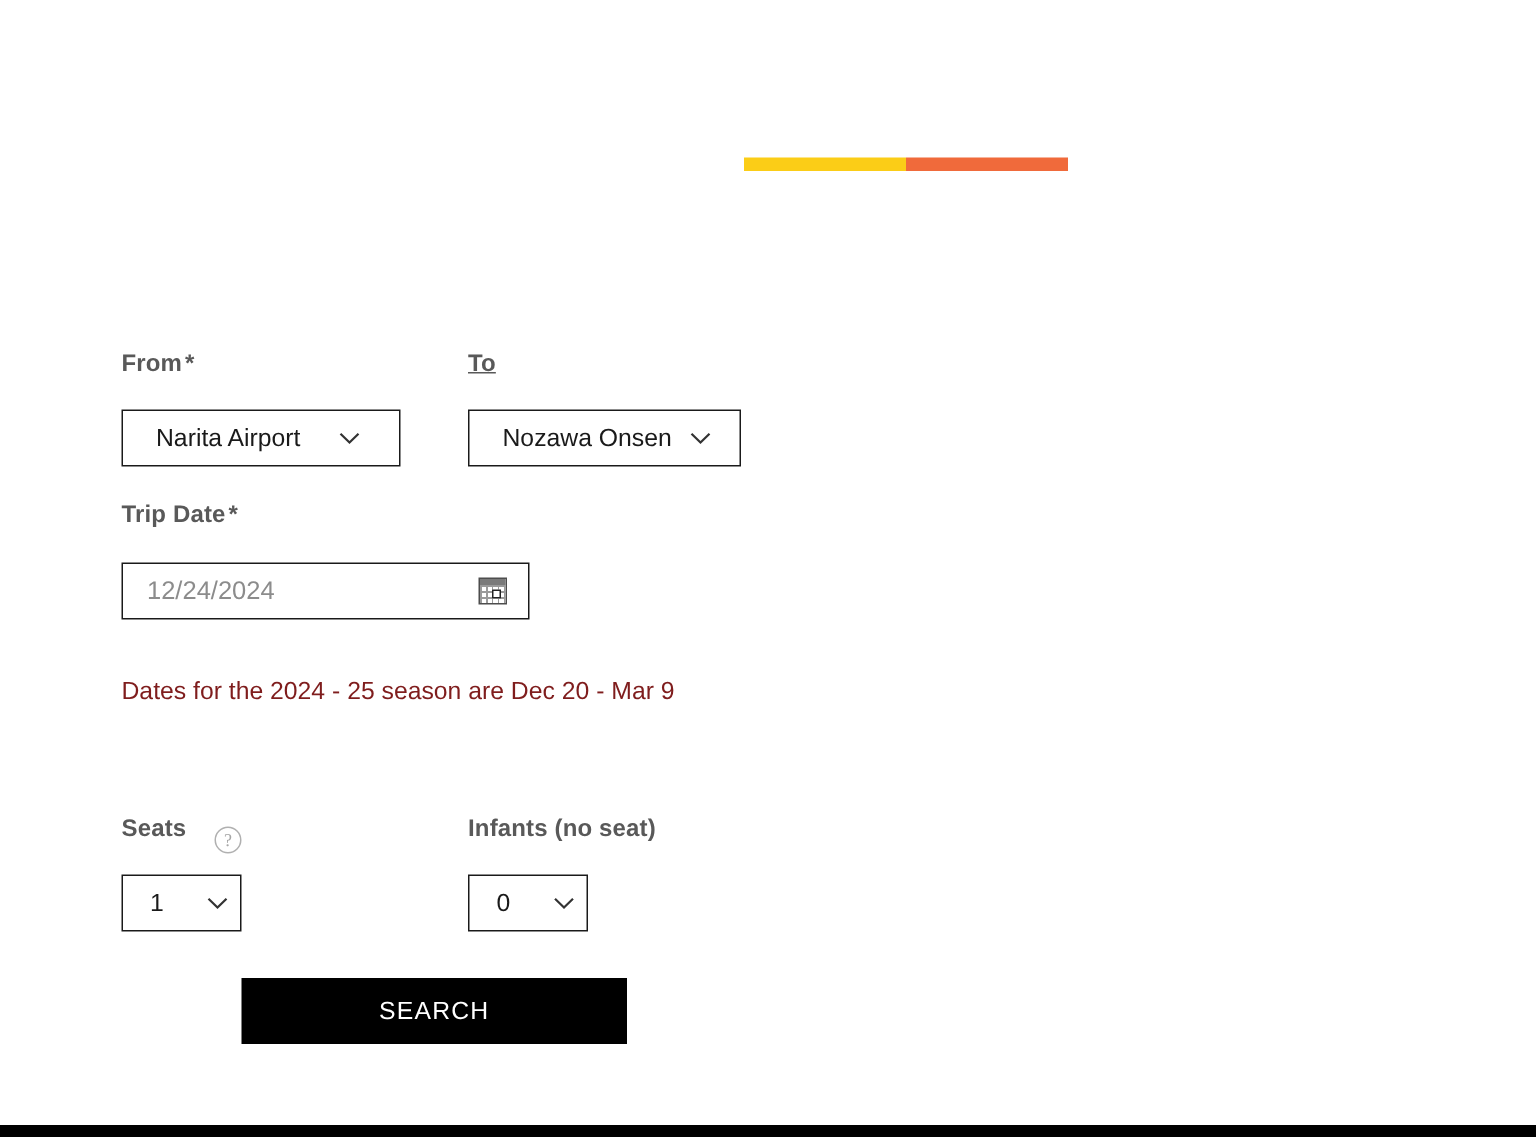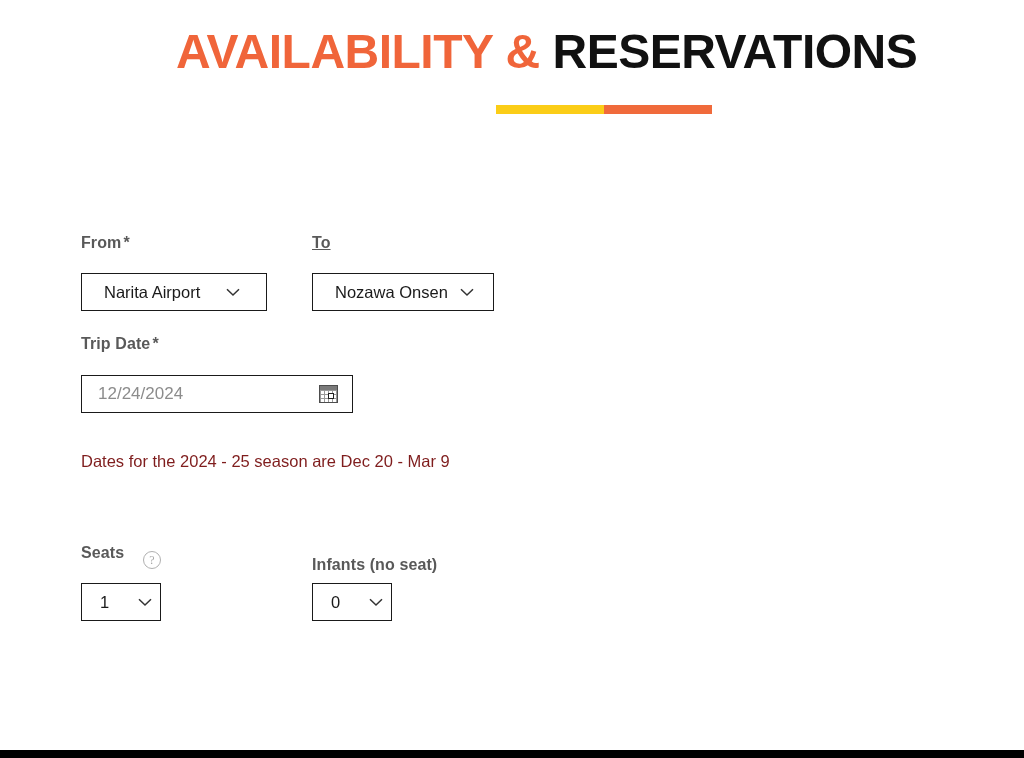--- a/index.html
+++ b/index.html
@@ -187,23 +187,20 @@
     bottom: 0;
     width: 1024px;
     height: 8px;
     background: #000000;
   }
 </style>
 </head>
 <body>
 
 <div class="page-header">
-  <h1 class="page-title">
-    <span class="title-accent">AVAILABILITY &amp;</span><span class="title-main"> RESERVATIONS</span>
-  </h1>
   <div class="title-divider">
     <div class="divider-left"></div>
     <div class="divider-right"></div>
   </div>
 </div>
 
 <div class="booking-form">
 
   <div class="field-label" style="left:81px; top:234px;">
     <span>From</span><span class="req-star">*</span>
@@ -249,27 +246,28 @@
   <div class="help-icon" style="left:143px; top:551px;">?</div>
   <div class="select-box" style="left:81px; top:583px; width:80px; padding:0 8px 0 18px;">
     <span class="value">1</span>
     <span class="chev">
       <svg width="14" height="9" viewBox="0 0 14 9">
           <path d="M1 1.2 L7 7 L13 1.2" fill="none" stroke="#333" stroke-width="1.5"></path>
         </svg>
     </span>
   </div>
 
-  <div class="field-label" style="left:312px; top:556px;text-align:center;">
+  <div class="field-label" style="left:312px; top:544px;text-align:center;">
     <span>Infants (no seat)</span>
   </div>
   <div class="select-box" style="left:312px; top:583px; width:80px; padding:0 8px 0 18px;">
     <span class="value">0</span>
     <span class="chev">
       <svg width="14" height="9" viewBox="0 0 14 9">
           <path d="M1 1.2 L7 7 L13 1.2" fill="none" stroke="#333" stroke-width="1.5"></path>
         </svg>
     </span>
   </div>
 
+  <button class="search-button" style="left:161px; top:652px; width:257px; height:44px;">SEARCH</button>
 </div>
 
 <div class="bottom-bar"></div>
 
 </body></html>

